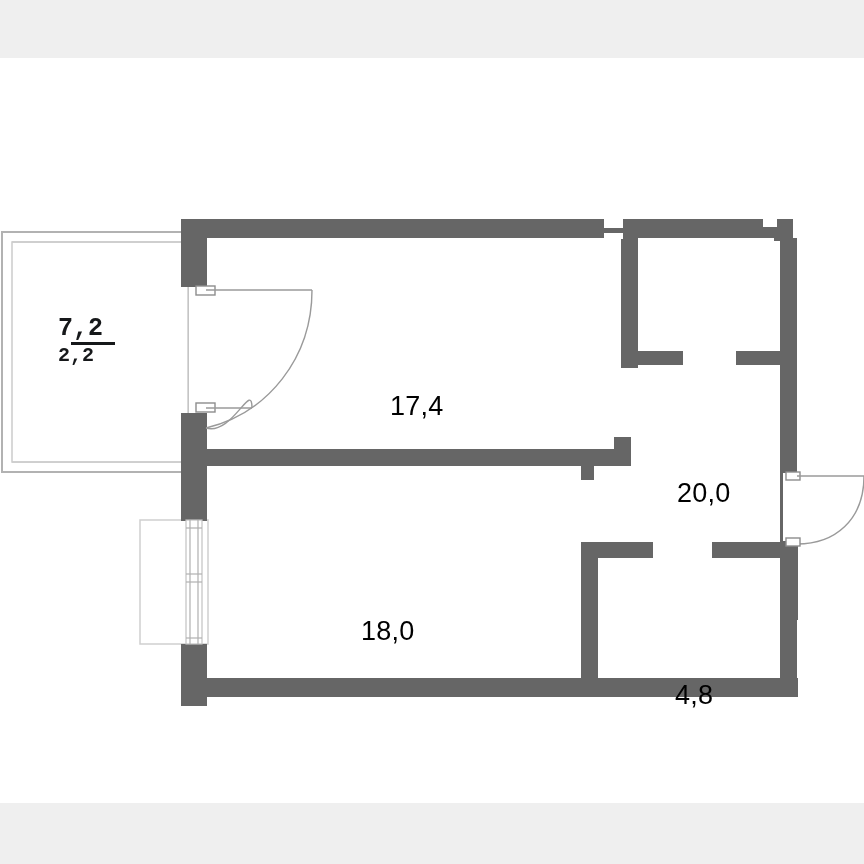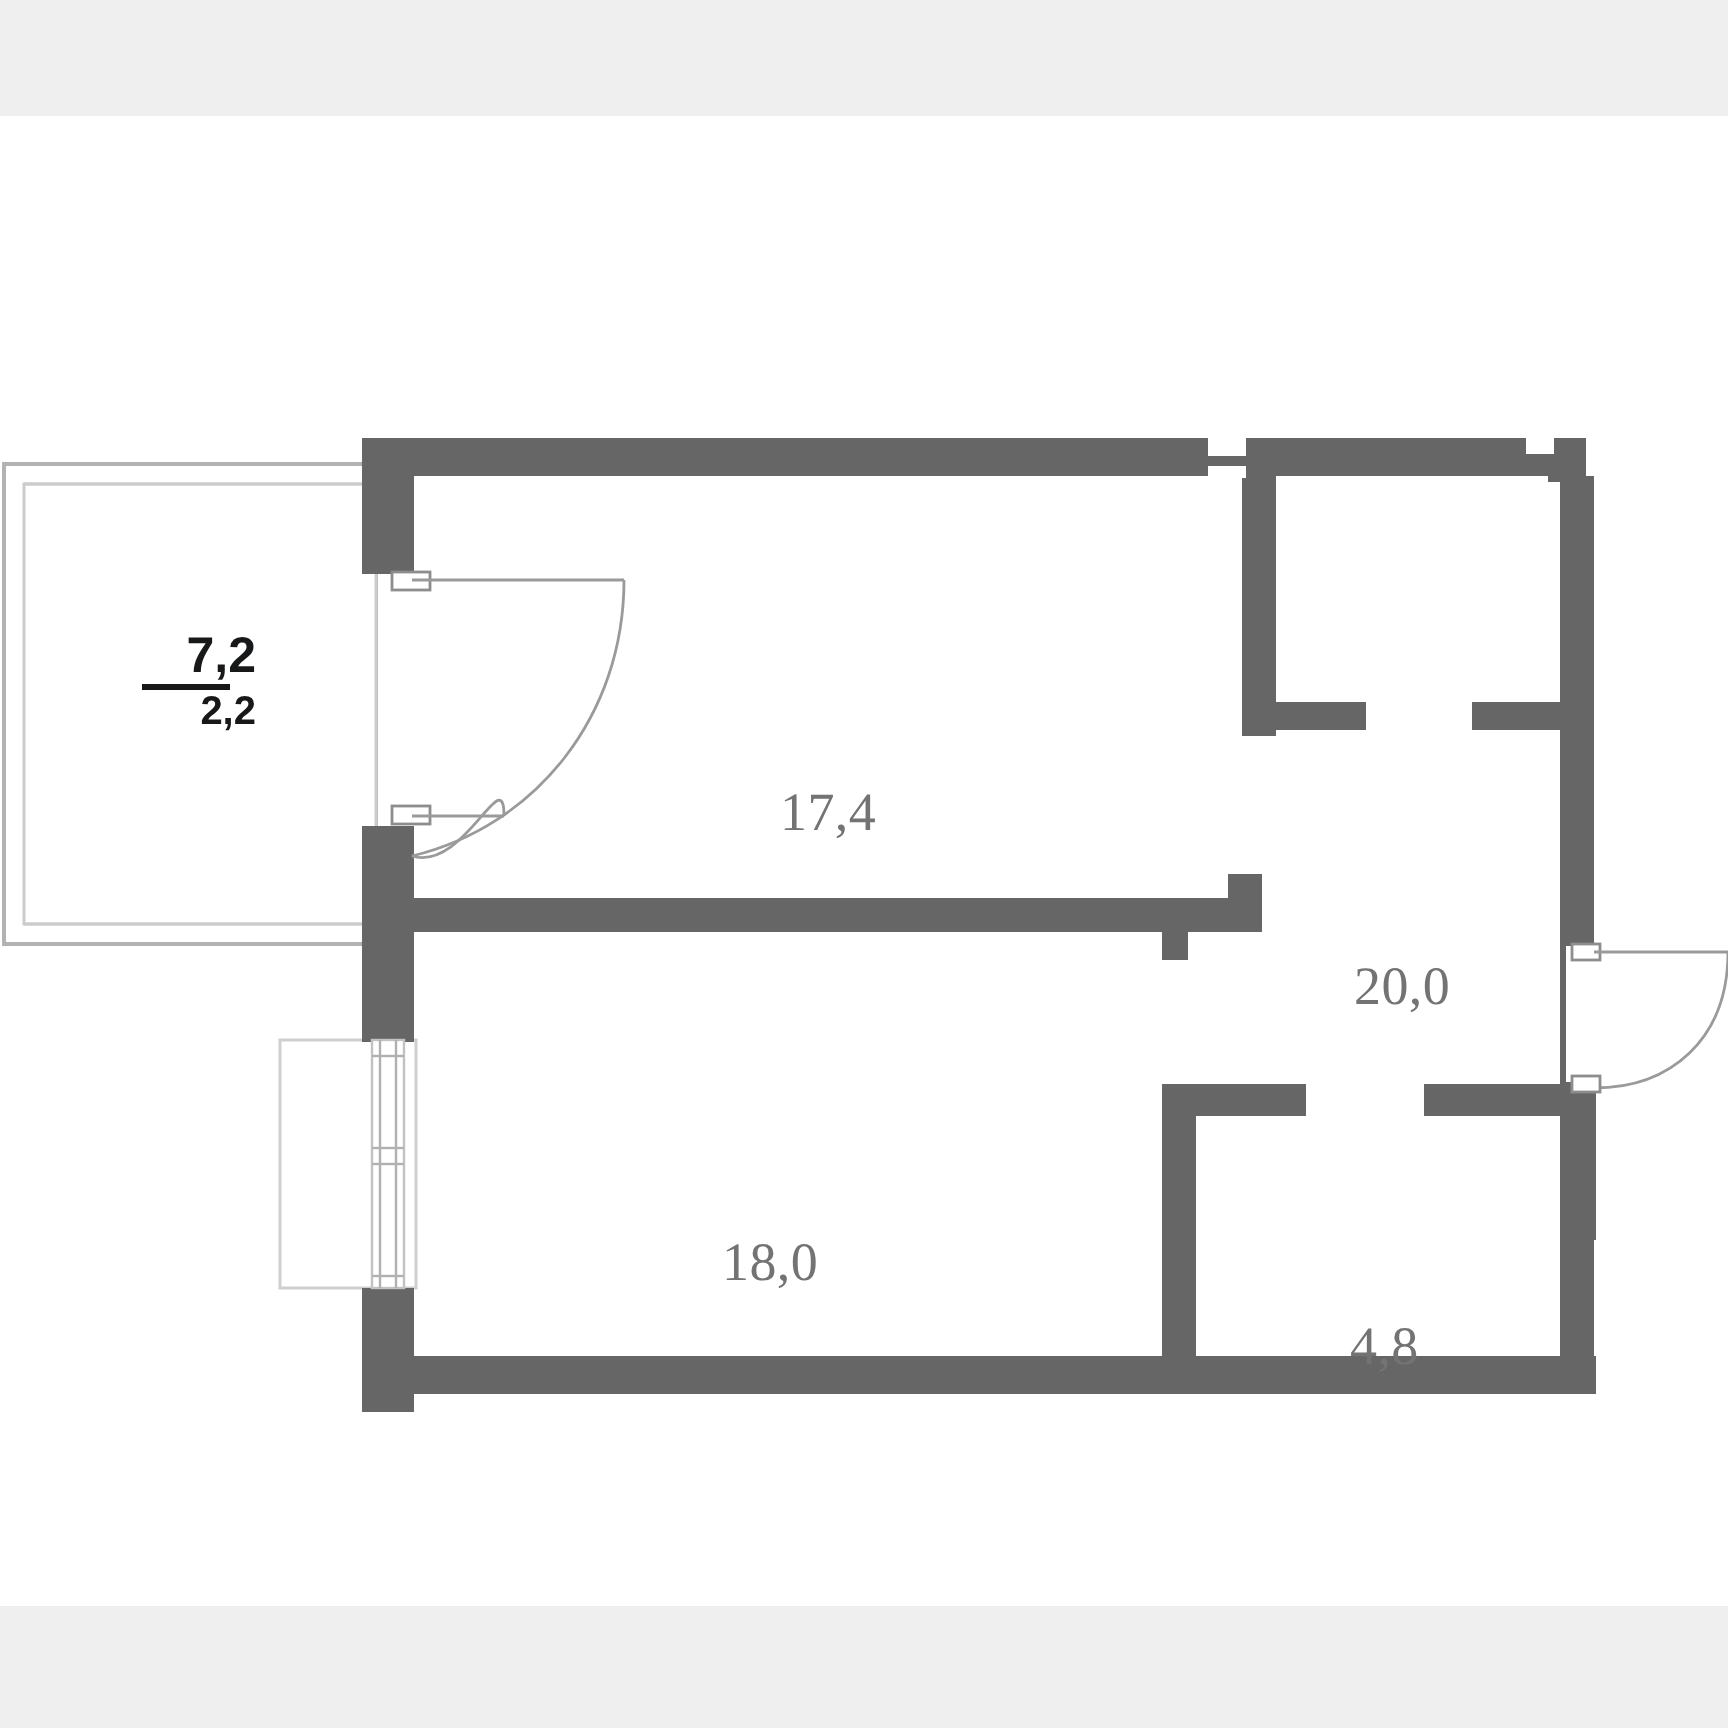--- a/index.html
+++ b/index.html
@@ -33,37 +33,37 @@
     background: #ffffff;
   }
   #plan-svg {
     position: absolute;
     left: 0;
     top: 0;
   }
 
   .room-label {
     position: absolute;
-    color: #737373;
-    font-family: Liberation Serif, serif;
+    color: #000000;
+    font-family: Liberation Sans, sans-serif;
     font-weight: 400;
     white-space: nowrap;
     letter-spacing: 0.2px;
     user-select: none;
   }
   .rl-main { font-size: 27px; }
 
   #label-balcony {
     position: absolute;
     left: 58px;
     top: 258px;
     width: 70px;
-    text-align: right;
+    text-align: left;
     color: #16181a;
-    font-family: Liberation Sans, sans-serif;
+    font-family: Liberation Mono, monospace;
     line-height: 1.0;
     user-select: none;
   }
   #label-balcony .frac-top {
     font-size: 25px;
     font-weight: 700;
     display: block;
     padding-bottom: 1px;
   }
   #label-balcony .frac-rule {
@@ -218,21 +218,21 @@
       </g>
 
     </svg>
 
     <div class="room-label rl-main" id="label-living" style="left:390px; top:333px;">17,4</div>
 
     <div class="room-label rl-main" id="label-bedroom" style="left:361px; top:558px;">18,0</div>
 
     <div class="room-label rl-main" id="label-hall" style="left:677px; top:420px;">20,0</div>
 
-    <div class="room-label rl-main" id="label-bathroom" style="left:675px; top:600px;">4,8</div>
+    <div class="room-label rl-main" id="label-bathroom" style="left:675px; top:622px;">4,8</div>
 
     <div id="label-balcony">
       <span class="frac-top">7,2</span>
       <span class="frac-rule"></span>
       <span class="frac-bot">2,2</span>
     </div>
 
   </div>
 </div>
 

